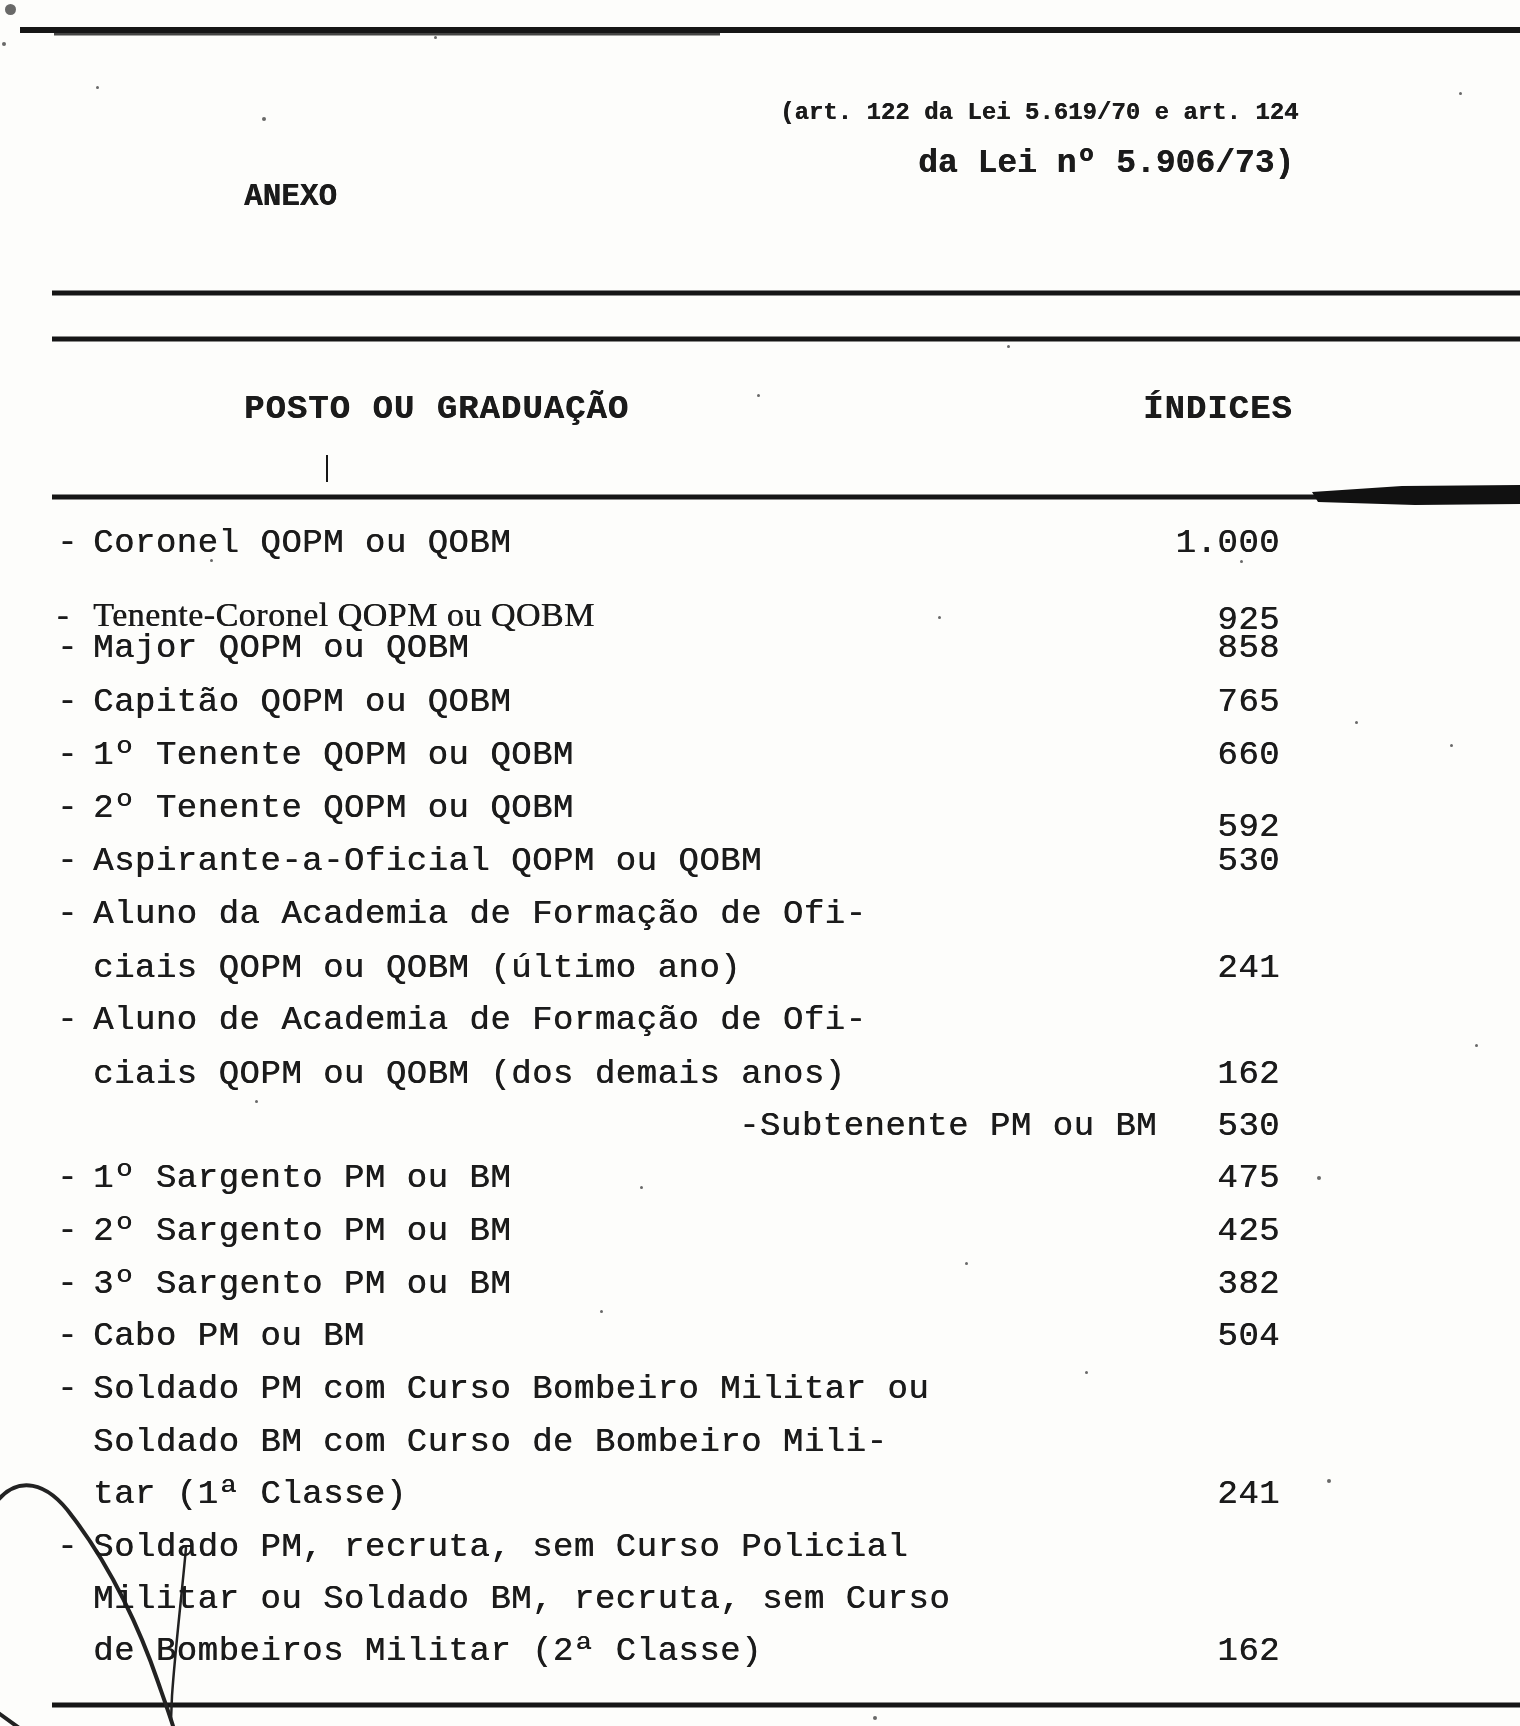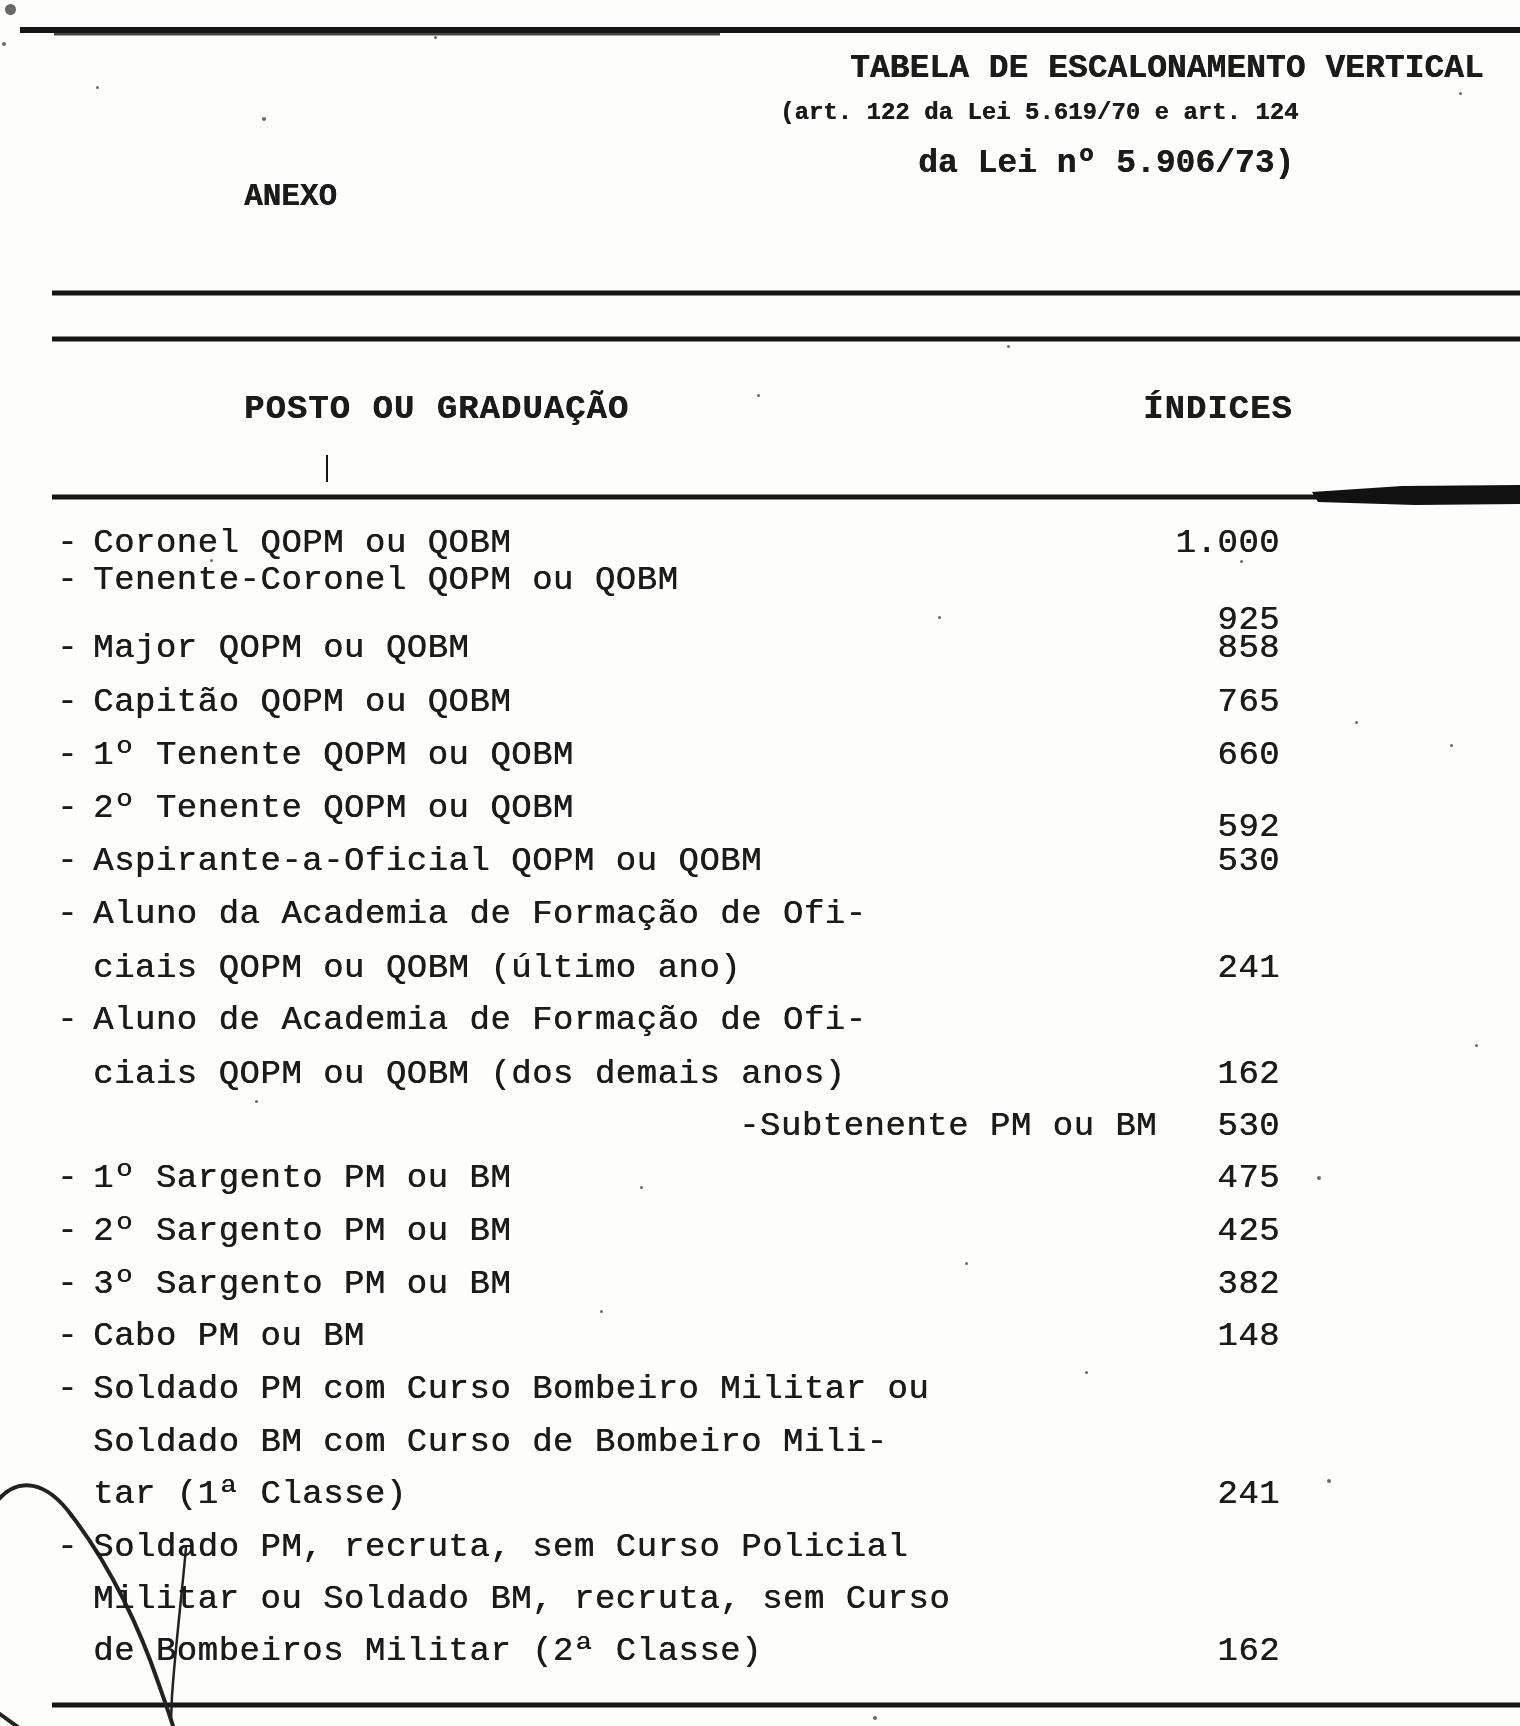--- a/index.html
+++ b/index.html
@@ -57,32 +57,31 @@
       <path d="M52,1705 H1520" stroke-width="5"></path>
     </g>
     <polygon fill="#111" points="1312,492 1402,486 1520,485 1520,504 1415,505 1318,502"></polygon>
     <g stroke="#222" fill="none" stroke-linecap="round">
       <path stroke-width="4" d="M-2,1500 C 18,1477 46,1480 72,1516 C 112,1568 141,1632 158,1682 C 165,1702 170,1716 173,1726"></path>
       <path stroke-width="2.5" d="M186,1548 C 181,1602 175,1652 172,1696 L 171,1720"></path>
       <path stroke-width="4" d="M-3,1712 L 22,1730"></path>
     </g>
   </svg>
 
-  <div class="abs twb t1">TABELA DE ESCALONAMENTO VERTICAL</div>
   <div class="abs twb t2">(art. 122 da Lei 5.619/70 e art. 124</div>
   <div class="abs twb t3">da Lei nº 5.906/73)</div>
   <div class="abs twb anexo">ANEXO</div>
 
   <div class="abs twb col-h posto">POSTO OU GRADUAÇÃO</div>
   <div class="abs twb col-h indices">ÍNDICES</div>
 
   <div id="tbody">
       <div class="row-line tw" style="top: 525px;"><span class="dash">-</span><span>Coronel QOPM ou QOBM</span></div>
       <div class="row-value tw" style="top: 525px;">1.000</div>
-      <div class="row-line tw" style="top: 562px;"><span class="dash">-</span><span>Tenente-Coronel QOPM ou QOBM</span></div>
+      <div class="row-line tw" style="top: 596px; font-family: Liberation Serif, serif;"><span class="dash">-</span><span>Tenente-Coronel QOPM ou QOBM</span></div>
       <div class="row-value tw" style="top: 602px;">925</div>
       <div class="row-line tw" style="top: 630px;"><span class="dash">-</span><span>Major QOPM ou QOBM</span></div>
       <div class="row-value tw" style="top: 630px;">858</div>
       <div class="row-line tw" style="top: 684px;"><span class="dash">-</span><span>Capitão QOPM ou QOBM</span></div>
       <div class="row-value tw" style="top: 684px;">765</div>
       <div class="row-line tw" style="top: 737px;"><span class="dash">-</span><span>1º Tenente QOPM ou QOBM</span></div>
       <div class="row-value tw" style="top: 737px;">660</div>
       <div class="row-line tw" style="top: 790px;"><span class="dash">-</span><span>2º Tenente QOPM ou QOBM</span></div>
       <div class="row-value tw" style="top: 809px;">592</div>
       <div class="row-line tw" style="top: 843px;"><span class="dash">-</span><span>Aspirante-a-Oficial QOPM ou QOBM</span></div>
@@ -95,21 +94,21 @@
       <div class="row-value tw" style="top: 1056px;">162</div>
       <div class="row-line tw" style="top: 1108px; text-align: right;"><span class="dash">-</span><span>Subtenente PM ou BM</span></div>
       <div class="row-value tw" style="top: 1108px;">530</div>
       <div class="row-line tw" style="top: 1160px;"><span class="dash">-</span><span>1º Sargento PM ou BM</span></div>
       <div class="row-value tw" style="top: 1160px;">475</div>
       <div class="row-line tw" style="top: 1213px;"><span class="dash">-</span><span>2º Sargento PM ou BM</span></div>
       <div class="row-value tw" style="top: 1213px;">425</div>
       <div class="row-line tw" style="top: 1266px;"><span class="dash">-</span><span>3º Sargento PM ou BM</span></div>
       <div class="row-value tw" style="top: 1266px;">382</div>
       <div class="row-line tw" style="top: 1318px;"><span class="dash">-</span><span>Cabo PM ou BM</span></div>
-      <div class="row-value tw" style="top: 1318px;">148</div>
+      <div class="row-value tw" style="top: 1318px;">504</div>
       <div class="row-line tw" style="top: 1371px;"><span class="dash">-</span><span>Soldado PM com Curso Bombeiro Militar ou</span></div>
       <div class="row-line tw" style="top: 1424px;"><span class="dash"></span><span>Soldado BM com Curso de Bombeiro Mili-</span></div>
       <div class="row-line tw" style="top: 1476px;"><span class="dash"></span><span>tar (1ª Classe)</span></div>
       <div class="row-value tw" style="top: 1476px;">241</div>
       <div class="row-line tw" style="top: 1529px;"><span class="dash">-</span><span>Soldado PM, recruta, sem Curso Policial</span></div>
       <div class="row-line tw" style="top: 1581px;"><span class="dash"></span><span>Militar ou Soldado BM, recruta, sem Curso</span></div>
       <div class="row-line tw" style="top: 1633px;"><span class="dash"></span><span>de Bombeiros Militar (2ª Classe)</span></div>
       <div class="row-value tw" style="top: 1633px;">162</div>
     </div>
 

